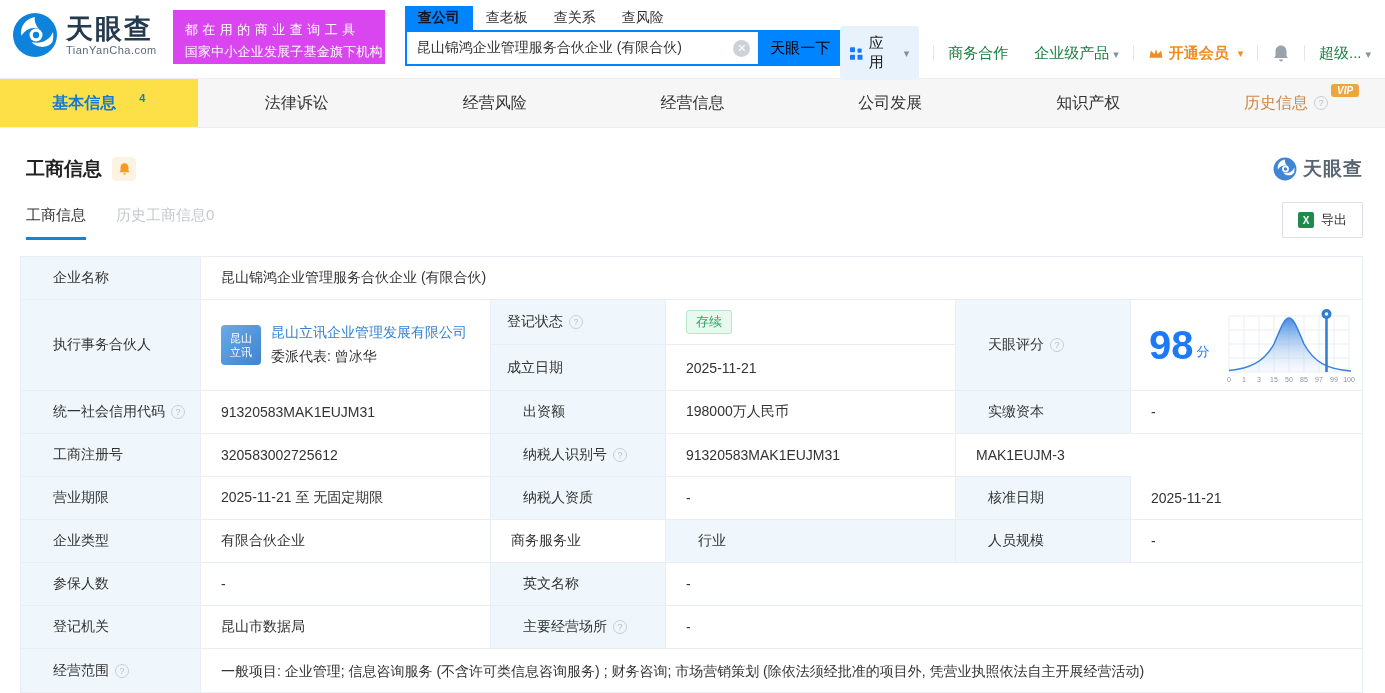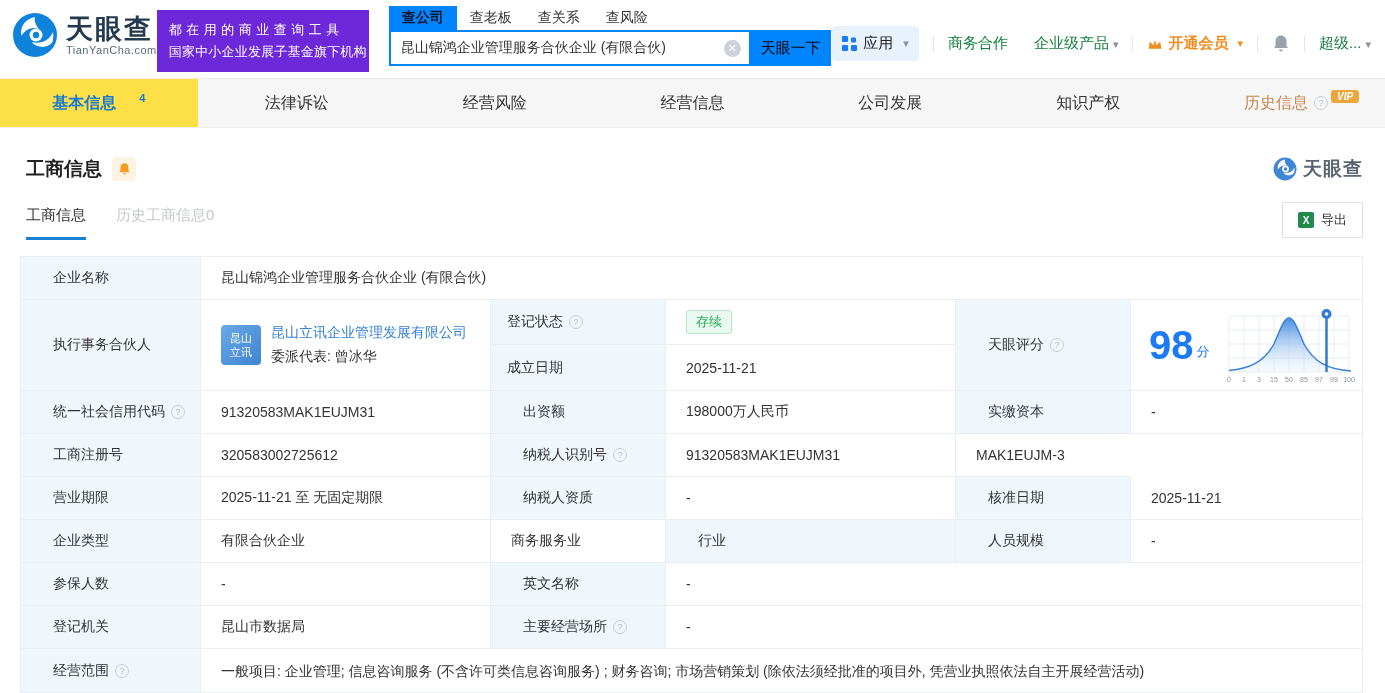--- a/index.html
+++ b/index.html
@@ -5,21 +5,21 @@
   * { box-sizing: border-box; margin: 0; padding: 0; }
   html, body { width: 1385px; height: 693px; overflow: hidden; background: #fff;
     font-family: "Liberation Sans", "DejaVu Sans", sans-serif; color: #333; }
 
   
   .topbar { height: 78px; display: flex; align-items: flex-start; padding-left: 12px; background: #fff; }
   .logo { display: flex; align-items: center; margin-top: 12px; }
   .logo-txt { margin-left: 8px; }
   .logo-cn { font-size: 27px; font-weight: bold; color: #243a4f; letter-spacing: 2px; line-height: 30px; }
   .logo-en { font-size: 11px; color: #5c6b7a; letter-spacing: .5px; }
-  .banner { margin: 10px 0 0 0; background: #6d28d9; color: #fff; padding: 9px 12px; width: 212px; height: 62px; }
+  .banner { margin: 10px 0 0 16px; background: #d946ef; color: #fff; padding: 9px 12px; width: 212px; height: 54px; }
   .banner div { font-size: 13px; line-height: 22px; white-space: nowrap; }
   .banner .l1 { letter-spacing: 4.5px; }
   .banner .l2 { letter-spacing: .2px; }
 
   .searcharea { margin: 4px 0 0 20px; width: 442px; }
   .stabs { display: flex; align-items: flex-end; height: 26px; }
   .stab { font-size: 14px; color: #333; padding: 3px 13px; cursor: pointer; }
   .stab.active { background: #0084ff; color: #0f172a; font-weight: bold; }
   .sboxrow { display: flex; margin-top: 0; }
   .sinput { flex: 1; height: 36px; border: 2px solid #0084ff; display: flex; align-items: center; padding: 0 8px 0 10px; }
@@ -38,21 +38,21 @@
   .nav-item + .nav-item { margin-left: 26px; }
   .vip-nav { color: #ef8d1f; font-weight: bold; display: flex; align-items: center; gap: 5px; }
   .bell-btn { cursor: pointer; display: flex; align-items: center; }
 
   
   .maintabs { height: 50px; display: flex; background: #f6f6f6; border-top: 1px solid #ececec; border-bottom: 1px solid #f0f0f0; }
   .mtab { flex: 1; display: flex; align-items: center; justify-content: center; font-size: 16px; color: #333; cursor: pointer; position: relative; }
   .mtab.active { background: #fde047; color: #1679d2; font-weight: bold; gap: 20px; }
   .mtab sup { font-size: 11px; color: #1679d2; margin-left: 3px; top: -5px; position: relative; }
   .mtab.history { color: #c8874b; }
-  .vip-badge { position: absolute; top: 11px; margin-left: 118px; background: #eda63e; color: #fff; font-size: 10px;
+  .vip-badge { position: absolute; top: 5px; margin-left: 118px; background: #eda63e; color: #fff; font-size: 10px;
     font-weight: bold; font-style: italic; padding: 1px 6px; border-radius: 3px; }
   .help { display: inline-flex; width: 14px; height: 14px; border-radius: 50%; border: 1px solid #c9ced4; color: #b8bec5;
     font-size: 9px; align-items: center; justify-content: center; margin-left: 6px; cursor: pointer; flex: none; }
   .help::after { content: "?"; }
 
   
   .sechead { display: flex; align-items: center; margin: 28px 22px 0 26px; }
   .sechead h2 { font-size: 19px; color: #222; font-weight: bold; }
   .bell-chip { width: 24px; height: 24px; background: #fdf3e3; border-radius: 4px; margin-left: 10px;
     display: flex; align-items: center; justify-content: center; cursor: pointer; }

